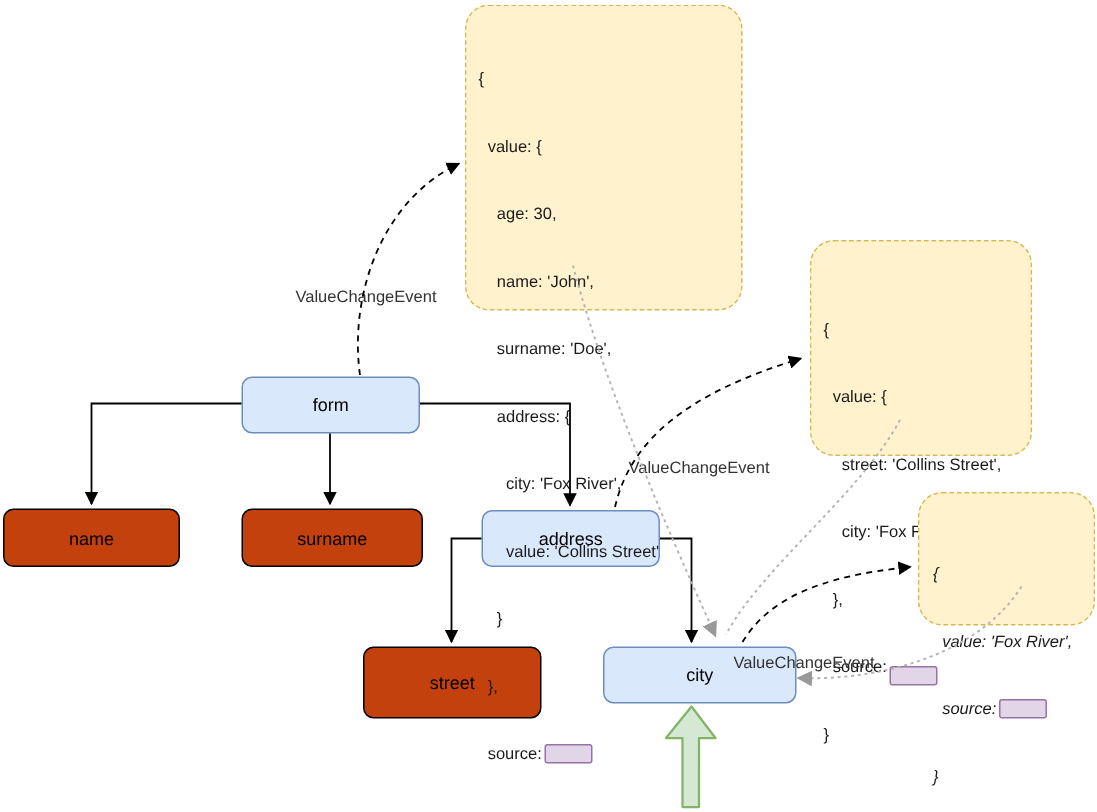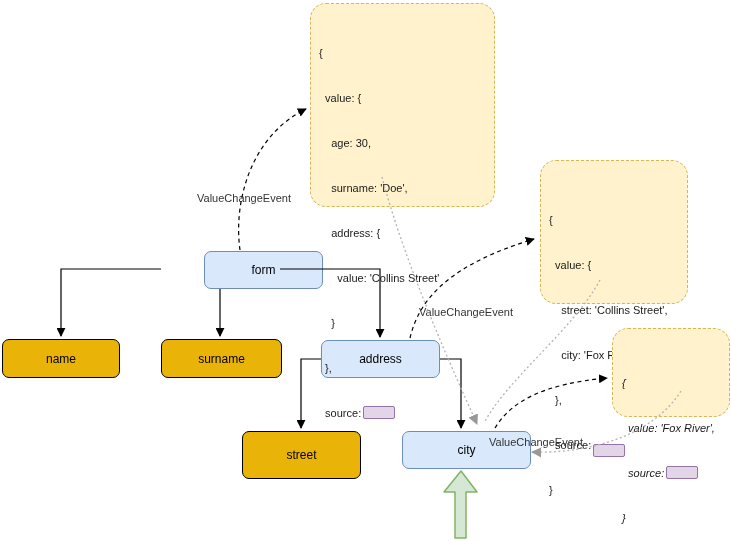--- a/index.html
+++ b/index.html
@@ -6,21 +6,21 @@
   .canvas {
     position:relative; width:731px; height:541px; background:#ffffff;
     font-family:"Liberation Sans", sans-serif; overflow:hidden;
   }
   
   .node {
     position:absolute; display:flex; align-items:center; justify-content:center;
     font-size:12px; color:#000; border-radius:7px; box-sizing:border-box;
   }
   .node.blue  { background:#dae8fc; border:1px solid #6c8ebf; }
-  .node.white { background:#eab308; border:1px solid #000000; }
+  .node.white { background:#c2410c; border:1px solid #000000; }
   
   .note {
     position:absolute; background:#fff2cc; border:1.5px dashed #d6b656;
     border-radius:16px; box-sizing:border-box; color:#000; z-index:1;
   }
   .code { white-space:pre; font-size:11px; line-height:15px; color:#1a1a1a; }
   .note1 .code { padding:12px 6px 6px 8px; }
   .note2 .code { padding:22px 4px 4px 8px; }
   .note3 .code { padding:17px 4px 4px 9px; font-style:italic; }
   .src-line { display:flex; align-items:flex-start; white-space:pre; }
@@ -37,22 +37,24 @@
 </head>
 <body>
 
 <div class="canvas">
 
   <div class="note note1" style="left:310px; top:3px; width:185px; height:204px;">
     <div class="code">
       <div>{</div>
       <div>  value: {</div>
       <div>    age: 30,</div>
+      <div>    name: 'John',</div>
       <div>    surname: 'Doe',</div>
       <div>    address: {</div>
+      <div>      city: 'Fox River',</div>
       <div>      value: 'Collins Street'</div>
       <div>    }</div>
       <div>  },</div>
       <div class="src-line">
         <span>  source:</span><span class="src-box"></span>
       </div>
       
     </div>
   </div>
 
@@ -74,21 +76,21 @@
     <div class="code">
       <div>{</div>
       <div>  value: 'Fox River',</div>
       <div class="src-line">
         <span>  source:</span><span class="src-box"></span>
       </div>
       <div>}</div>
     </div>
   </div>
 
-  <div class="node blue" style="left:161px; top:251px; width:119px; height:38px;margin-left:43px;">form</div>
+  <div class="node blue" style="left:161px; top:251px; width:119px; height:38px;">form</div>
   <div class="node white" style="left:2px;   top:339px; width:118px; height:39px;">name</div>
   <div class="node white" style="left:161px; top:339px; width:121px; height:39px;">surname</div>
   <div class="node blue" style="left:321px; top:340px; width:119px; height:38px;">address</div>
   <div class="node white" style="left:242px; top:431px; width:119px; height:48px;">street</div>
   <div class="node blue" style="left:402px; top:431px; width:129px; height:38px;">city</div>
 
   <div class="edge-label" style="left:197px; top:147px;">ValueChangeEvent</div>
   <div class="edge-label" style="left:419px; top:261px;">ValueChangeEvent</div>
   <div class="edge-label" style="left:489px; top:391px;">ValueChangeEvent</div>
 

